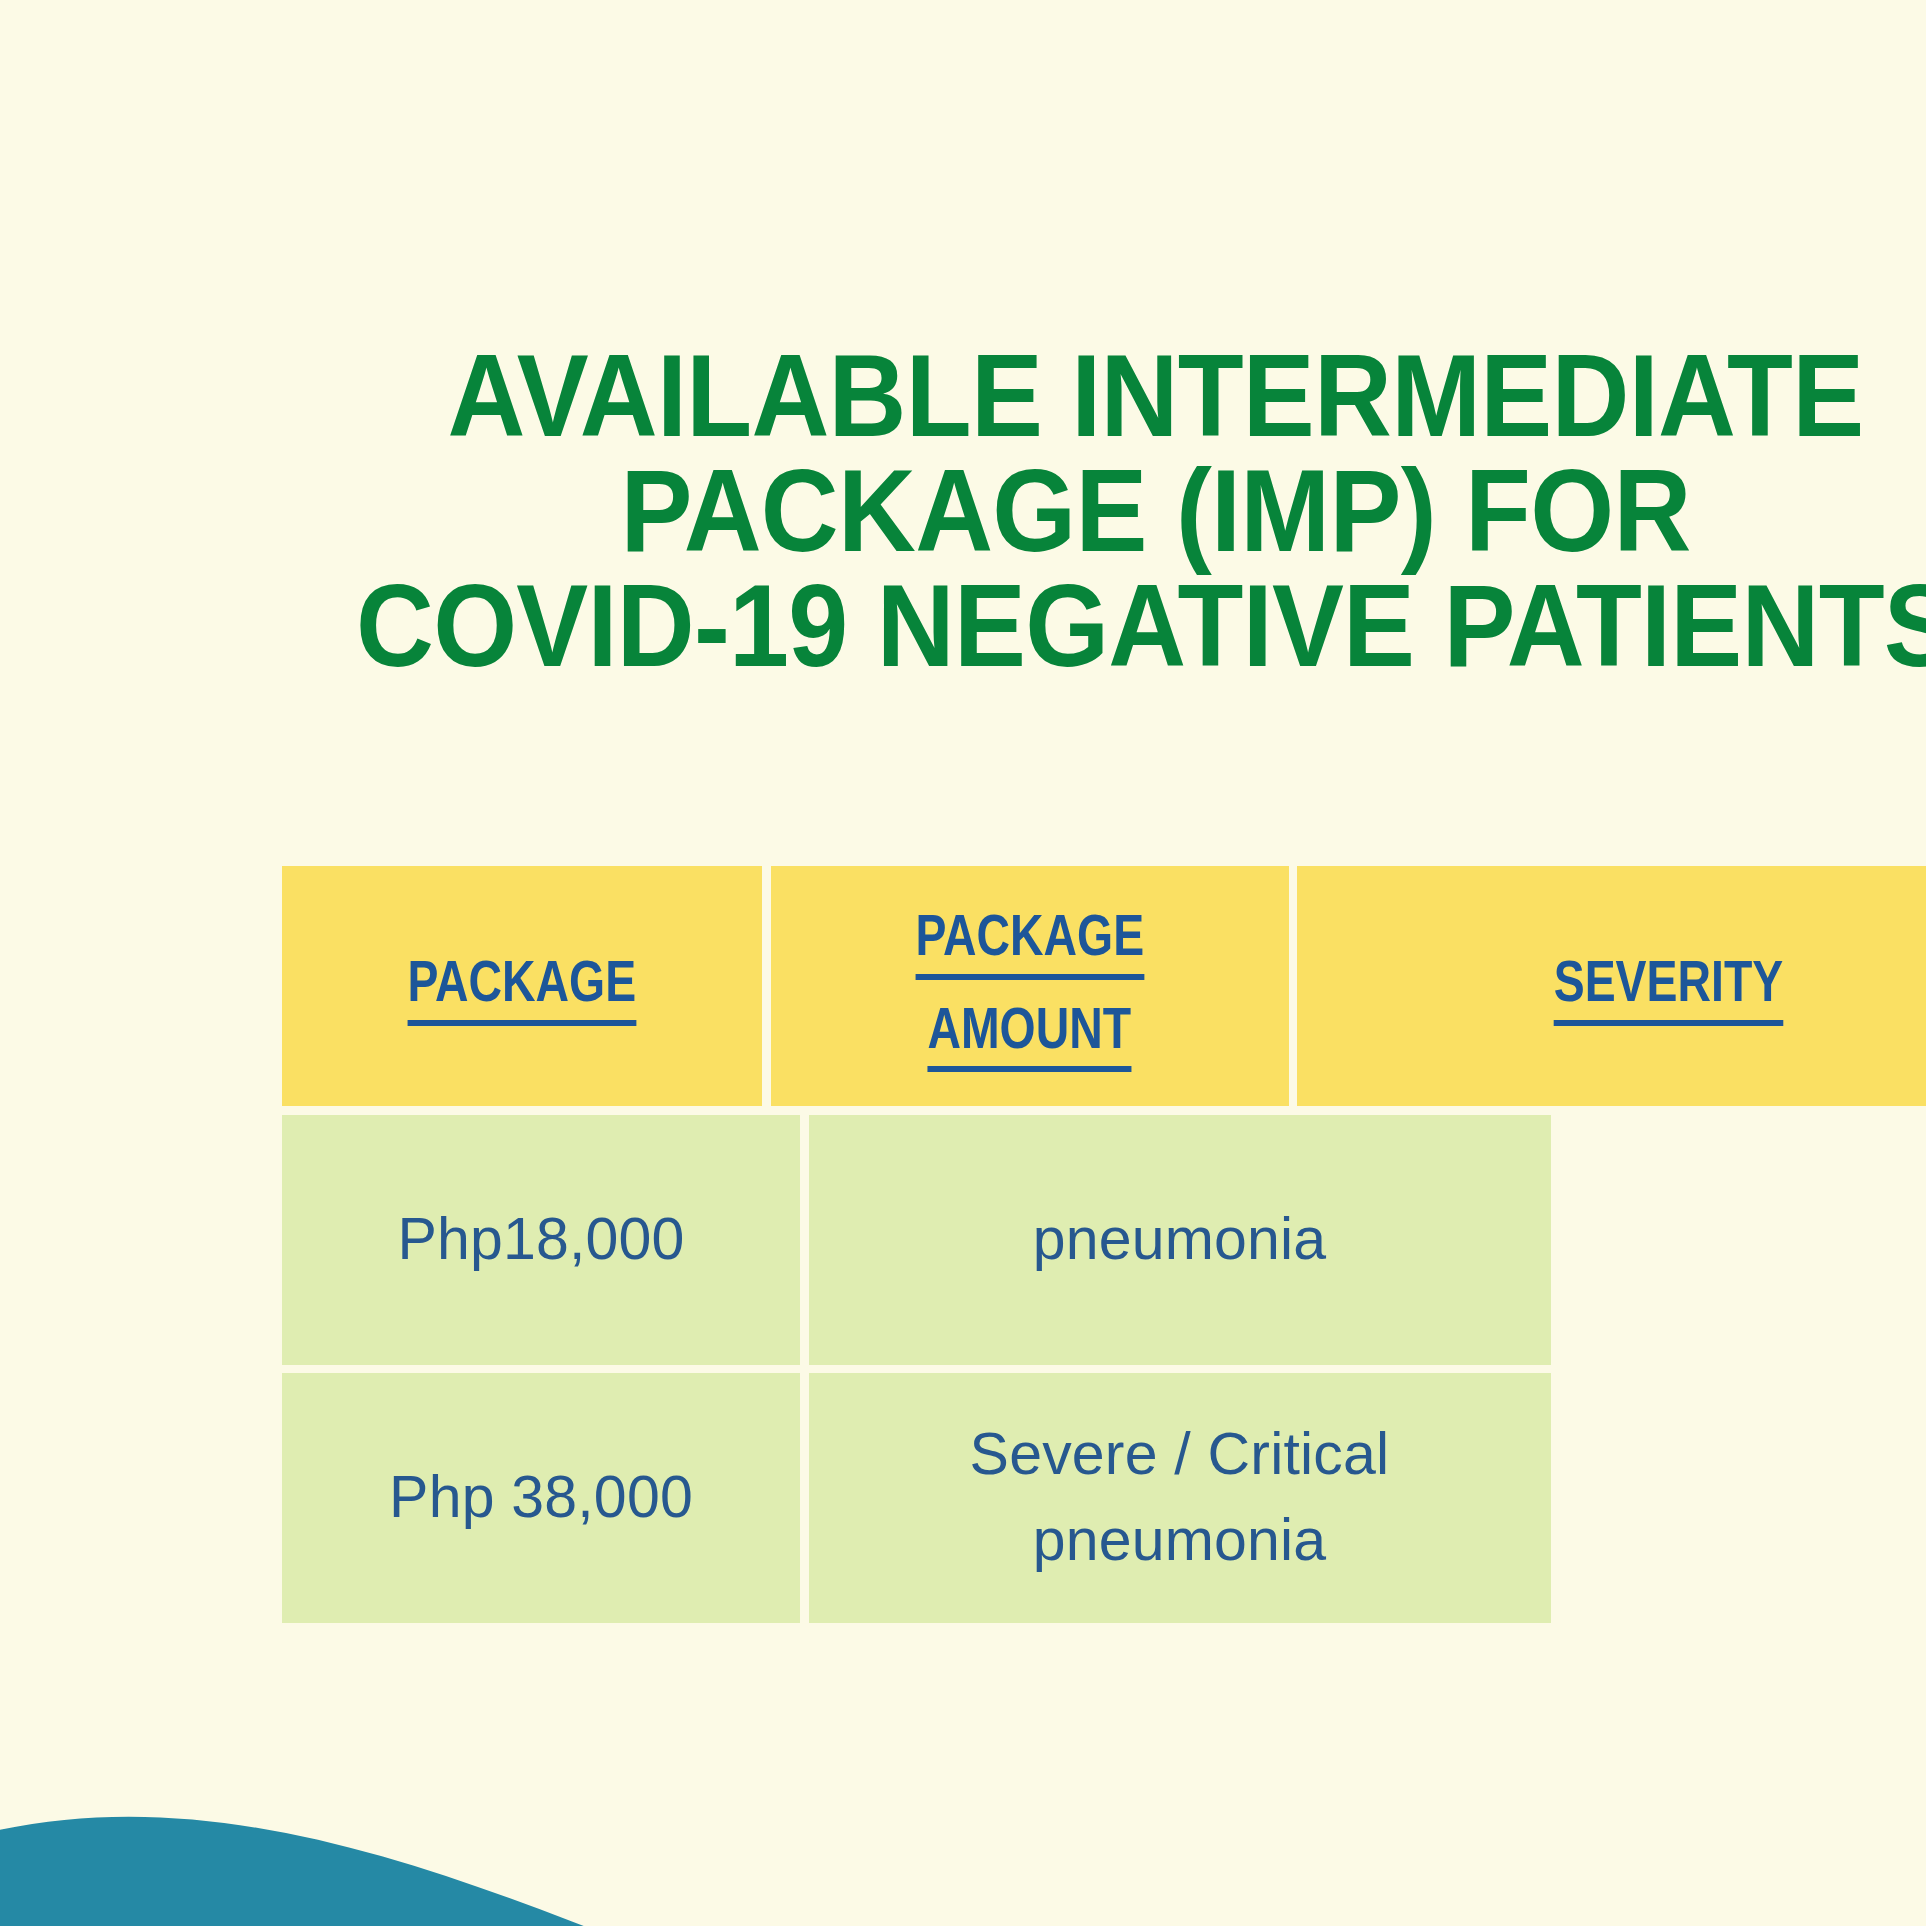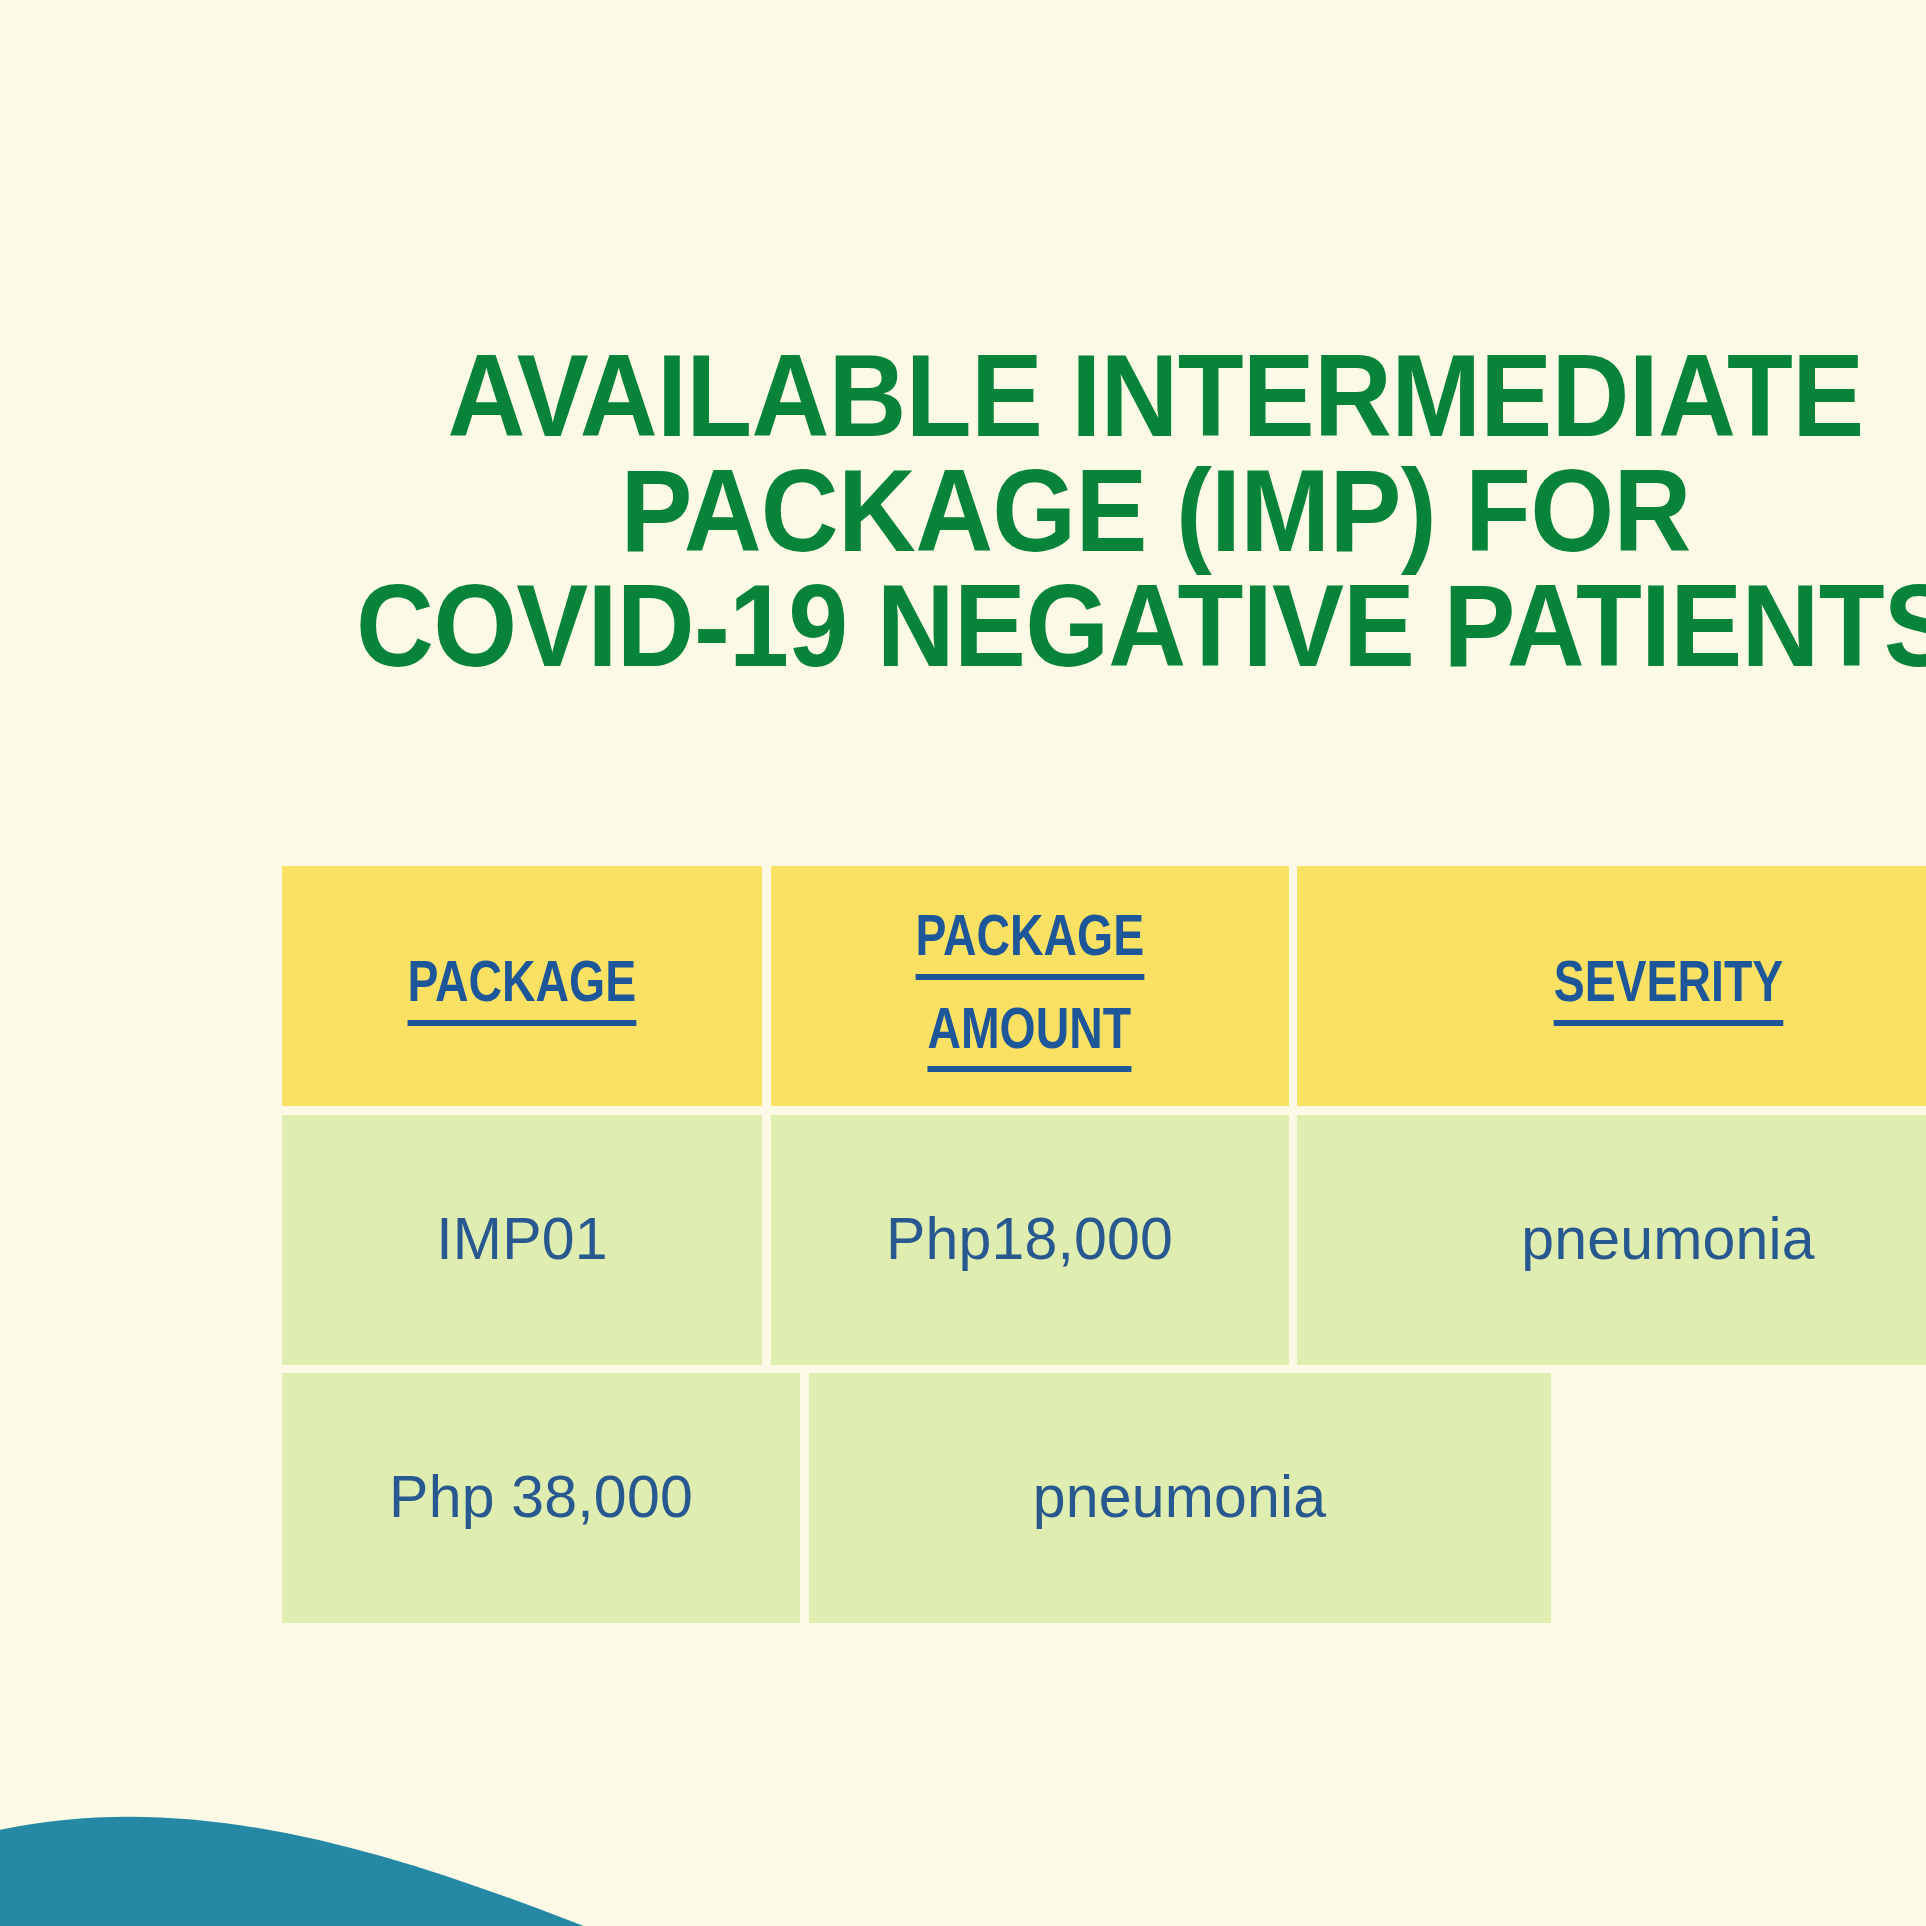--- a/index.html
+++ b/index.html
@@ -116,39 +116,37 @@
         </div>
       </div>
       <div class="cell c-sev">
         <div class="th-stack">
           <div class="th-txt"><u>SEVERITY</u></div>
         </div>
       </div>
     </div>
 
     <div class="trow tbody">
-      <div class="cell c-pkg">
-        <div class="td-txt">IMP01</div>
-      </div>
       <div class="cell c-amt">
         <div class="td-txt">Php18,000</div>
       </div>
       <div class="cell c-sev">
         <div class="td-txt">
           <div>pneumonia</div>
         </div>
       </div>
     </div>
 
     <div class="trow tbody">
       <div class="cell c-amt">
         <div class="td-txt">Php 38,000</div>
       </div>
       <div class="cell c-sev">
         <div class="td-txt">
+          <div>Severe / Critical</div>
           <div>pneumonia</div>
         </div>
       </div>
     </div>
 
   </div>
 
   <div class="waves">
     <svg viewBox="0 0 6000 1400" preserveAspectRatio="none" xmlns="http://www.w3.org/2000/svg">
       <rect x="0" y="0" width="6000" height="1400" fill="#FCFAE6"></rect>

